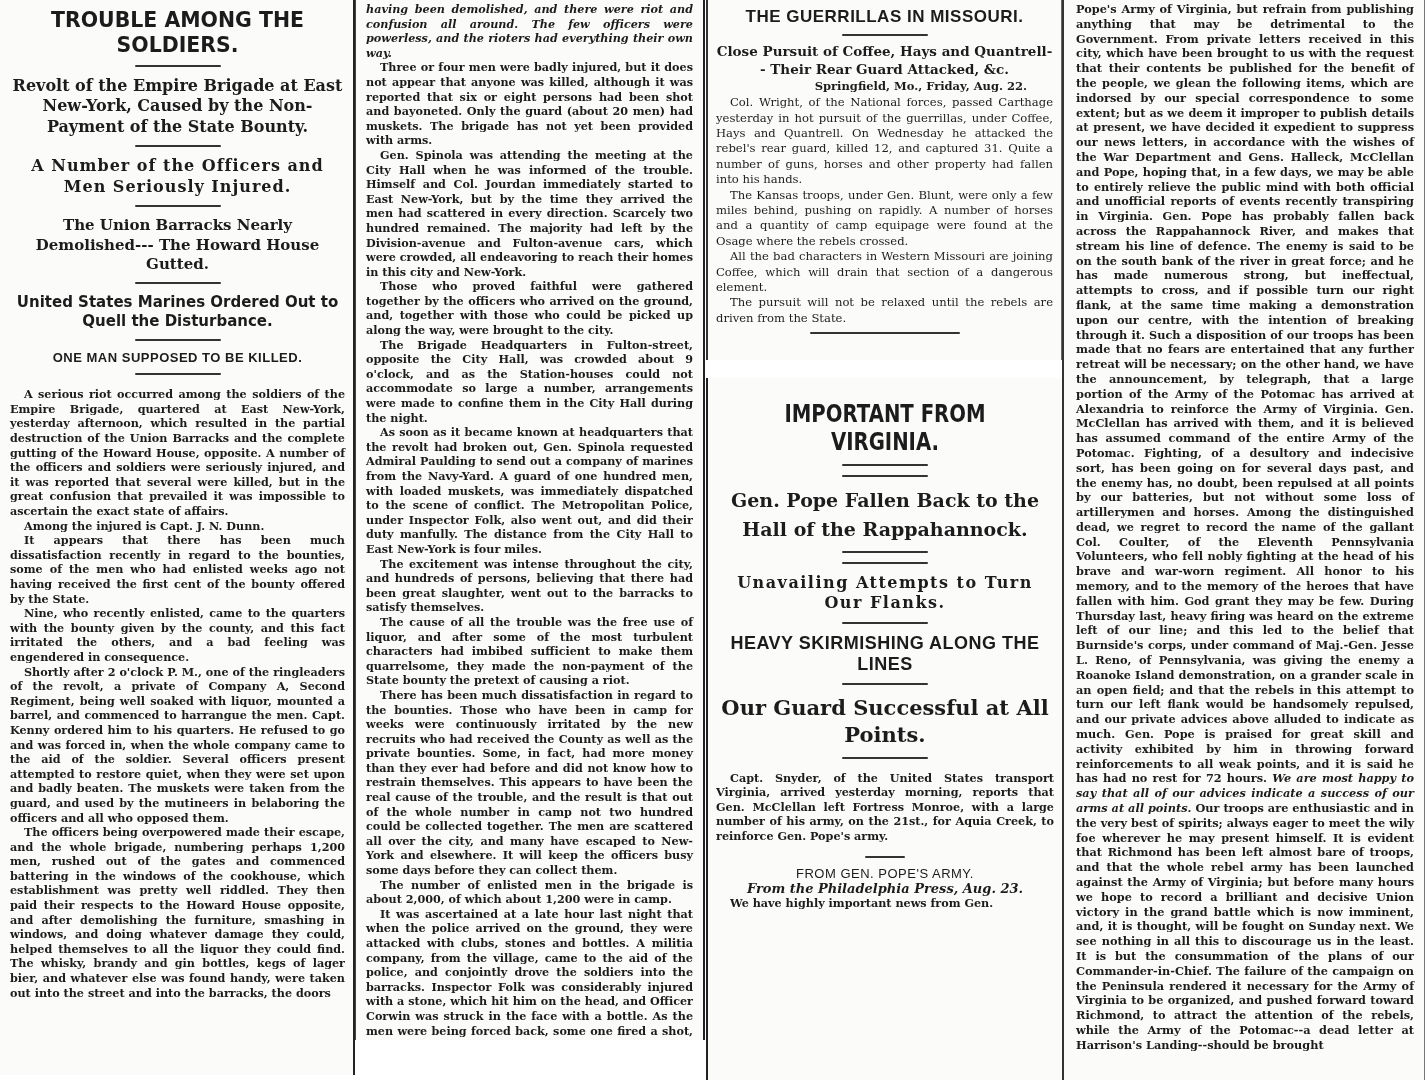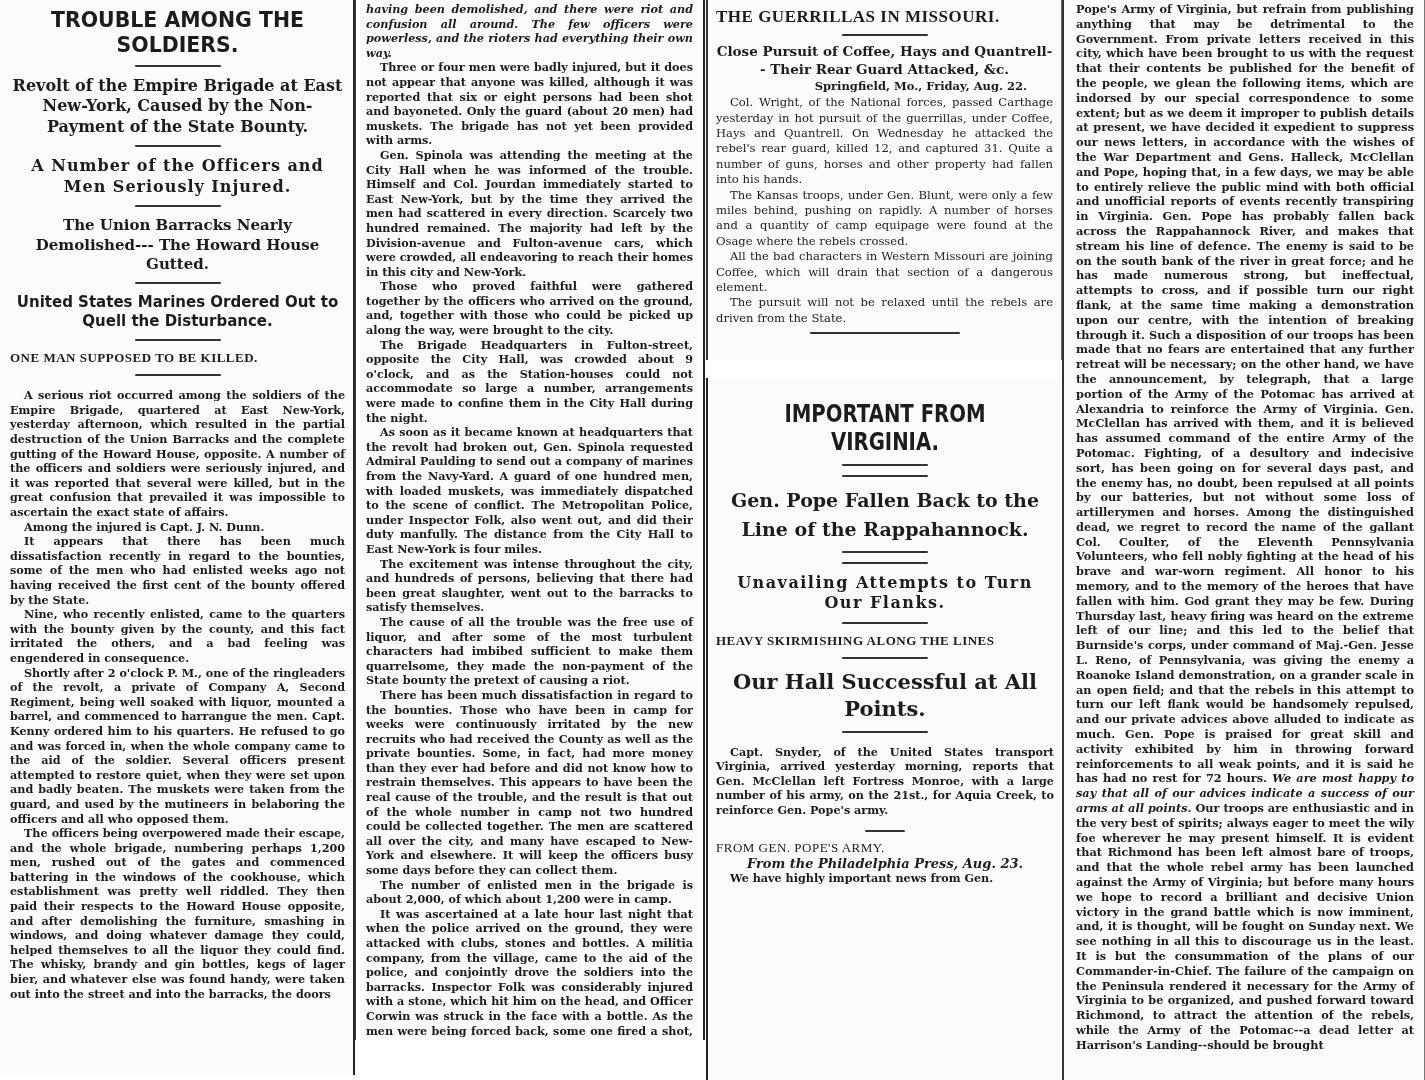--- a/index.html
+++ b/index.html
@@ -13,21 +13,21 @@
   }
   #col1 { left: 0; width: 355px; height: 1075px; padding: 1px 8px 0 10px; border-right: 2px solid #222; }
   #col2 { left: 355px; width: 350px; height: 1040px; padding: 2px 10px 0 10px; border-right: 2px solid #222; border-left: 1px solid #444; }
   #col3a { left: 706px; width: 356px; height: 360px; padding: 2px 8px 0 8px; border-left: 2px solid #333; border-right: 1px solid #666; }
   #col3b { left: 706px; top: 378px; width: 356px; height: 702px; padding: 0 8px 0 8px; border-left: 2px solid #222; }
   #col4 { left: 1062px; width: 363px; height: 1080px; padding: 2px 10px 0 12px; border-left: 2px solid #333; border-right: 1px solid #777; }
   .banner-bar { position: absolute; left: 712px; top: 378px; width: 350px; height: 8px; background: #6a6a6a; }
 
   .hd-main { font-family: "DejaVu Sans", sans-serif; font-weight: bold; text-align: center; letter-spacing: 0.5px; }
   .hd-sub { font-family: "DejaVu Serif", serif; font-weight: bold; text-align: center; line-height: 1.28; }
-  .hd-caps { font-family: Liberation Serif, serif; font-weight: bold; text-align: left; letter-spacing: 0.5px; }
+  .hd-caps { font-family: Liberation Sans, sans-serif; font-weight: bold; text-align: center; letter-spacing: 0.5px; }
   .rule { width: 86px; height: 2px; background: #333; margin: 8px auto 9px auto; border-radius: 1px; }
   .rule.wide { width: 150px; }
   .body-text {
     font-family: "DejaVu Serif", serif; font-weight: bold; font-size: 11.2px; line-height: 14.6px;
     text-align: justify; margin: 0;
   }
   .body-text p { margin: 0; text-indent: 14px; }
   .body-text p.noindent { text-indent: 0; }
   .dateline { font-family: "DejaVu Serif", serif; font-weight: bold; font-size: 11.5px; text-align: right; padding-right: 26px; margin: 1px 0 2px 0; }
   .italic { font-style: italic; }
@@ -90,28 +90,28 @@
   </div>
   <div class="rule wide" style="margin-top:6px;"></div>
 </div>
 
 <div class="banner-bar"></div>
 
 <div class="col" id="col3b">
   <div class="hd-main" style="font-size:24px; margin-top:22px; transform:scaleX(0.82); letter-spacing:0;">IMPORTANT FROM VIRGINIA.</div>
   <div class="rule"></div>
   <div class="rule"></div>
-  <div class="hd-sub" style="font-size:19px; line-height:1.5;">Gen. Pope Fallen Back to the Line of the Rappahannock.</div>
+  <div class="hd-sub" style="font-size:19px; line-height:1.5;">Gen. Pope Fallen Back to the Hall of the Rappahannock.</div>
   <div class="rule"></div>
   <div class="rule"></div>
   <div class="hd-sub" style="font-size:16px; letter-spacing:1.5px;">Unavailing Attempts to Turn Our Flanks.</div>
   <div class="rule"></div>
-  <div class="hd-caps" style="font-size:13px;">HEAVY SKIRMISHING ALONG THE LINES</div>
+  <div class="hd-caps" style="font-size:18px;">HEAVY SKIRMISHING ALONG THE LINES</div>
   <div class="rule"></div>
-  <div class="hd-sub" style="font-size:21px; line-height:1.3;">Our Hall Successful at All Points.</div>
+  <div class="hd-sub" style="font-size:21px; line-height:1.3;">Our Guard Successful at All Points.</div>
   <div class="rule" style="margin-bottom:12px;"></div>
   <div class="body-text">
     <p>Capt. Snyder, of the United States transport Virginia, arrived yesterday morning, reports that Gen. McClellan left Fortress Monroe, with a large number of his army, on the 21st., for Aquia Creek, to reinforce Gen. Pope's army.</p>
   </div>
   <div class="rule" style="width:40px; margin:12px auto 8px auto;"></div>
   <div class="hd-caps" style="font-size:13px; font-weight:normal;">FROM GEN. POPE'S ARMY.</div>
   <div class="source-line">From the Philadelphia Press, Aug. 23.</div>
   <div class="body-text">
     <p>We have highly important news from Gen.</p>
   </div>

